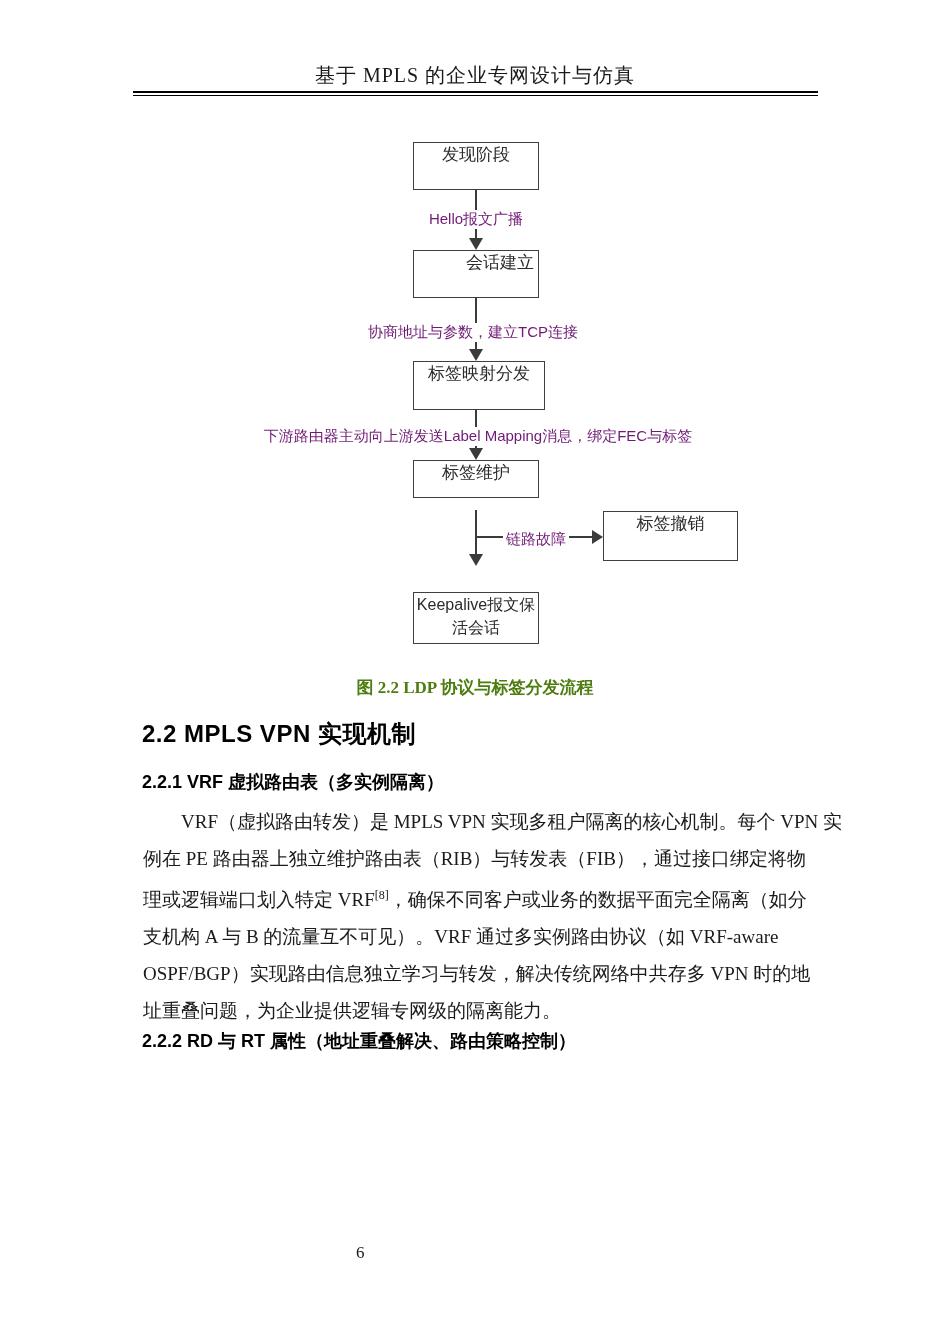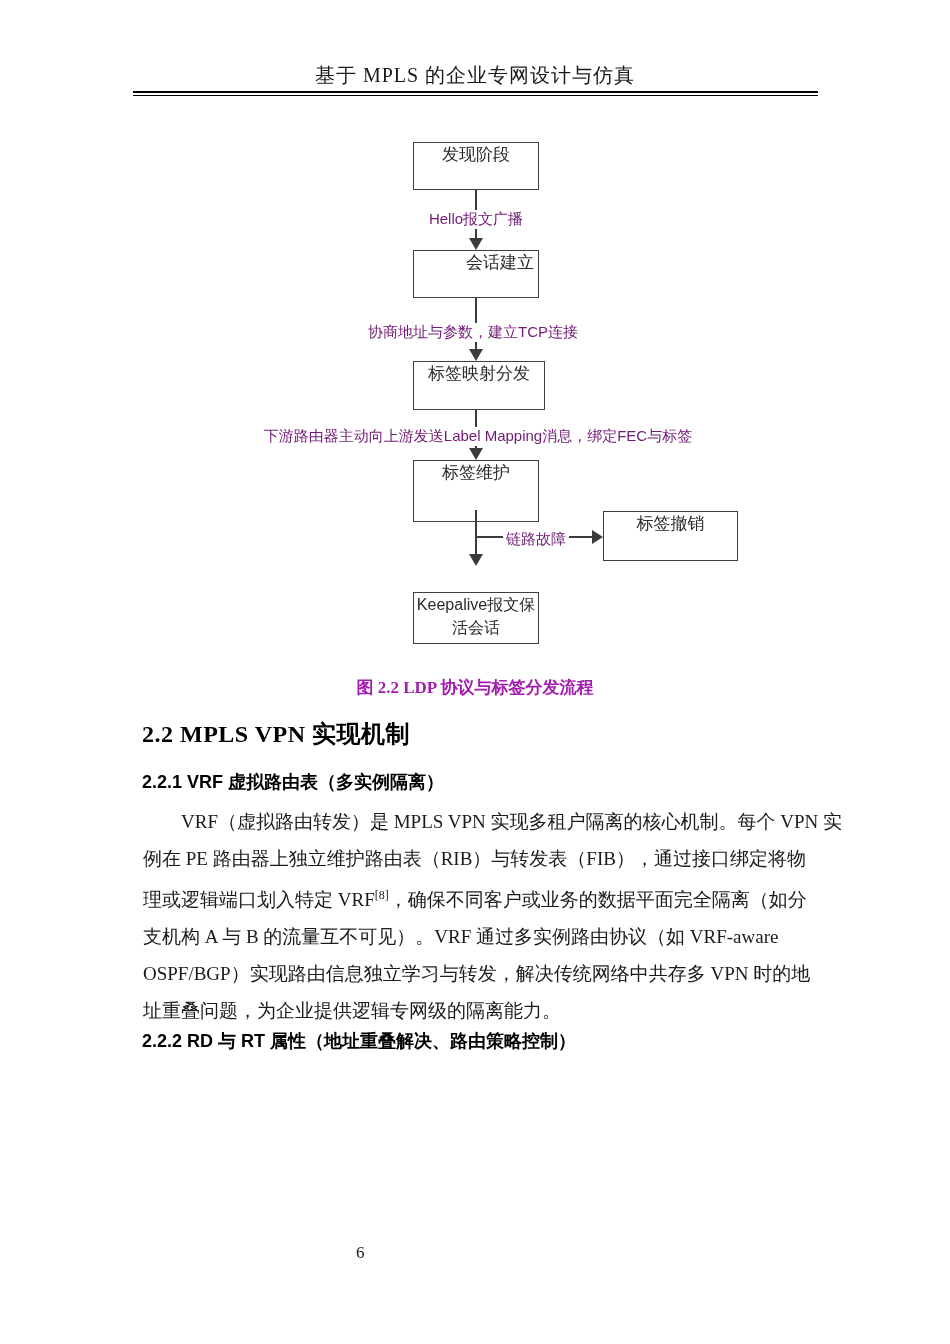--- a/index.html
+++ b/index.html
@@ -32,21 +32,21 @@
     background:#fff;
     display:flex;align-items:flex-start;justify-content:center;
     font-family:"Liberation Sans","DejaVu Sans",sans-serif;
     font-size:17px;color:#2b2b2b;
     text-align:center;line-height:23px;
     box-sizing:border-box;
   }
   .n-discovery{left:413px;top:142px;width:126px;height:48px;}
   .n-session{left:413px;top:250px;width:126px;height:48px;padding-left:48px;}
   .n-mapping{left:413px;top:361px;width:132px;height:49px;}
-  .n-maintenance{left:413px;top:460px;width:126px;height:62px;}
+  .n-maintenance{left:413px;top:460px;width:126px;height:38px;}
   .n-withdraw{left:603px;top:511px;width:135px;height:50px;}
   .n-keepalive{left:413px;top:566px;width:126px;height:52px;font-size:16px;padding:0 2px;margin-top:26px;}
   .vline{position:absolute;width:2px;background:#3b3b3b;}
   .hline{position:absolute;height:2px;background:#3b3b3b;}
   .v1{left:475px;top:190px;height:48px;}
   .v2{left:475px;top:298px;height:52px;}
   .v3{left:475px;top:410px;height:39px;}
   .v4{left:475px;top:510px;height:45px;}
   .h1{left:476px;top:536px;width:117px;}
   .arr-down{
@@ -71,25 +71,25 @@
     font-size:15px;color:#701a75;white-space:nowrap;
   }
   .e-hello{left:476px;top:210px;}
   .e-tcp{left:473px;top:323px;text-align:right;}
   .e-mapping{left:478px;top:427px;}
   .e-fault{left:536px;top:530px;}
   
   .figure-caption{
     position:absolute;left:0;right:0;top:676px;
     text-align:center;
-    font-size:17px;font-weight:bold;color:#a21caf;
+    font-size:17px;font-weight:bold;color:#4d7c0f;
   }
   .h2{
     position:absolute;left:142px;top:718px;
-    font-family:Liberation Serif, serif;
+    font-family:Liberation Sans, sans-serif;
     font-size:24px;font-weight:bold;color:#000;
     letter-spacing:0.5px;white-space:nowrap;
   }
   .h3{
     position:absolute;left:142px;
     font-family:"Liberation Sans","DejaVu Sans",sans-serif;
     font-size:18px;font-weight:bold;color:#000;
     white-space:nowrap;
   }
   .h3-1{top:770px;}

